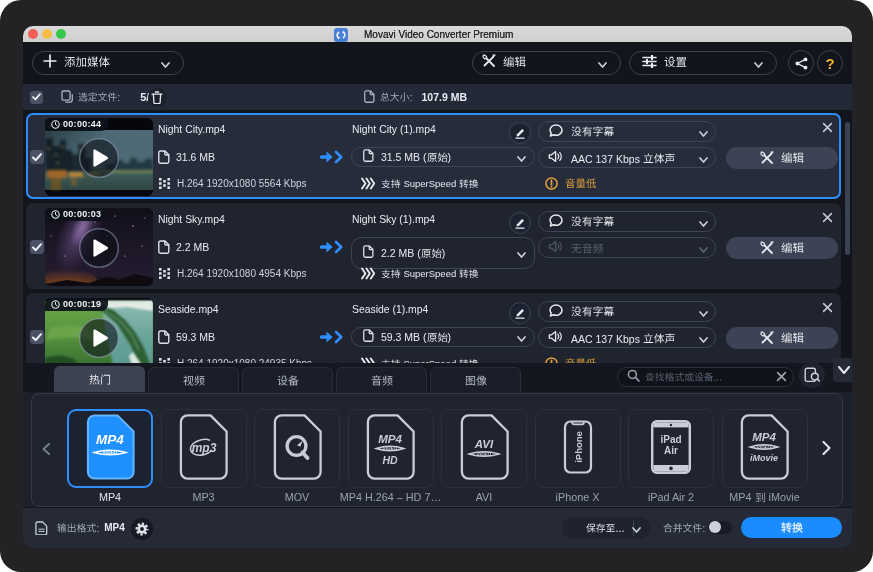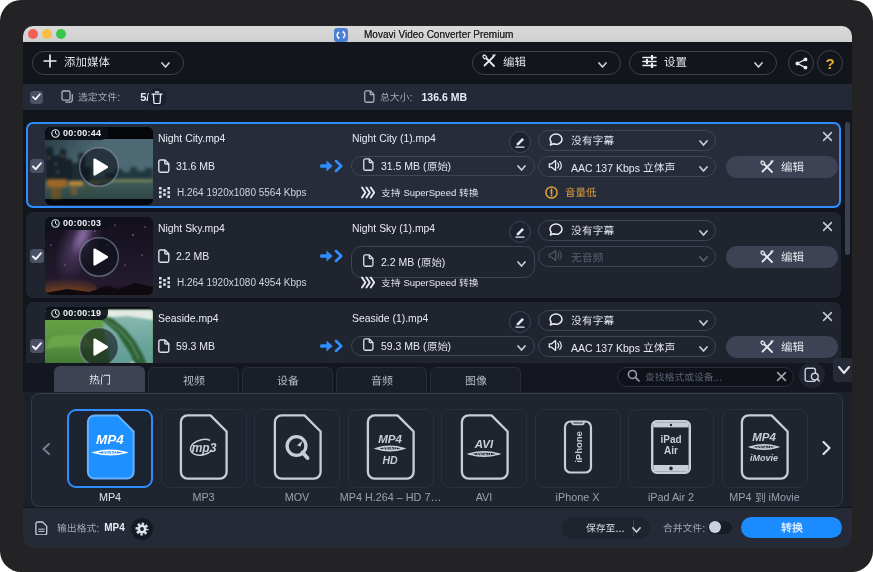--- a/index.html
+++ b/index.html
@@ -24,21 +24,21 @@
 .dim2 { color:#596273; font-size:10.5px; }
 .selbar { position:absolute; left:0; top:58px; width:100%; height:26px; background:#242938; }
 .cb { position:absolute; width:14px; height:14px; background:#4b5165; border-radius:3.5px;
   display:flex; align-items:center; justify-content:center; }
 .cb2 { width:13px; height:13px; }
 .trashc { position:absolute; left:124.5px; top:3.5px; width:19px; height:19px; border-radius:50%; background:#1b202c;
   display:flex; align-items:center; justify-content:center; }
 .irow { position:absolute; display:flex; align-items:center; }
 .irow > span { margin-left:6px; }
 .list { position:absolute; left:3px; top:87px; width:818px; height:250px; overflow:hidden; }
-.row { position:absolute; left:0; width:815px; background:#20242e; border-radius:7px;margin-top:9px; }
+.row { position:absolute; left:0; width:815px; background:#20242e; border-radius:7px; }
 .row.sel { background:#272c3b; border:2px solid #2e8eff; }
 .row.sel > * { transform:translate(-2px,-2px); }
 .thumb { position:absolute; width:108px; height:78px; background:#05070b; border-radius:6px; overflow:hidden; }
 .dur { position:absolute; left:0; top:0; height:12.5px; background:rgba(13,17,26,.93); border-radius:6px 0 7px 0;
   display:flex; align-items:center; padding:0 7px 0 6px; color:#eef1f6; font-size:9px; font-weight:bold; }
 .dur span { margin-left:3px; letter-spacing:.3px; }
 .fname { position:absolute; font-size:10.4px; }
 .sz { font-size:10.5px; }
 .codec { color:#ced3dc; font-size:10px; }
 .ss { font-size:10px; }
@@ -183,21 +183,21 @@
       </div>
     <div class="irow" style="left:341px;top:6px">
         <svg width="11" height="13" viewBox="0 0 11 13" style="">
           <path d="M2.4 1 h4.6 l3.8 3.8 V11.6 a1.6 1.6 0 0 1 -1.6 1.6 h-6.8 a1.6 1.6 0 0 1 -1.6 -1.6 V2.6 A1.6 1.6 0 0 1 2.4 1 Z M6.8 1.2 V4 a1 1 0 0 0 1 1 h2.8" transform="scale(0.9166666666666666,0.9285714285714286)" fill="none" stroke="#aab1c0" stroke-width="1.4" stroke-linejoin="round"></path>
         </svg>
         <span class="t dim" style="margin-left:5px"><svg class="zh" style="width:29.4px;height:9.8px;" viewBox="0 0 3000 1000">
             <use href="#z603b"></use>
             <use href="#z5927" x="1000"></use>
             <use href="#z5c0f" x="2000"></use>
           </svg><span style="font-size:11px">:</span></span>
-        <span class="t" style="margin-left:9px;font-weight:bold;font-size:10.5px">136.6 MB</span>
+        <span class="t" style="margin-left:9px;font-weight:bold;font-size:10.5px">107.9 MB</span>
       </div>
   </div>
   <div class="list">
       <div class="row sel" style="top:0px;height:86px">
         <div class="cb" style="left:4px;top:37px">
           <svg width="10" height="9" viewBox="0 0 10 9">
             <path d="M1 4.5 L3.8 7.2 L9 1.2" fill="none" stroke="#f2f4f8" stroke-width="1.9" stroke-linecap="round" stroke-linejoin="round"></path>
           </svg>
         </div>
         <div class="thumb" style="left:19px;top:5px">

